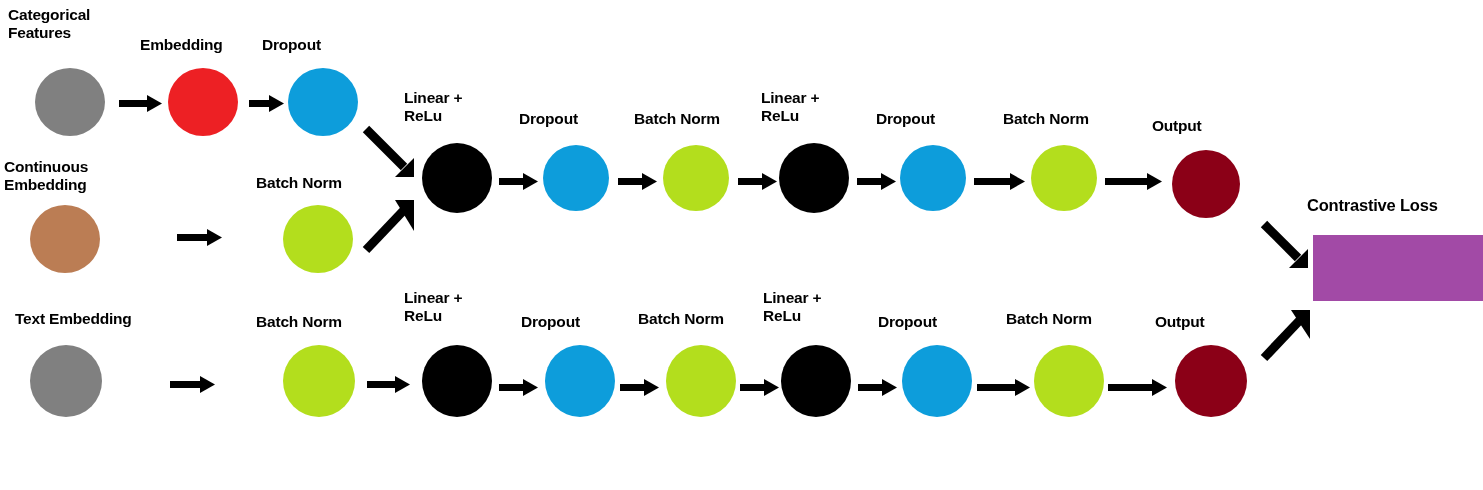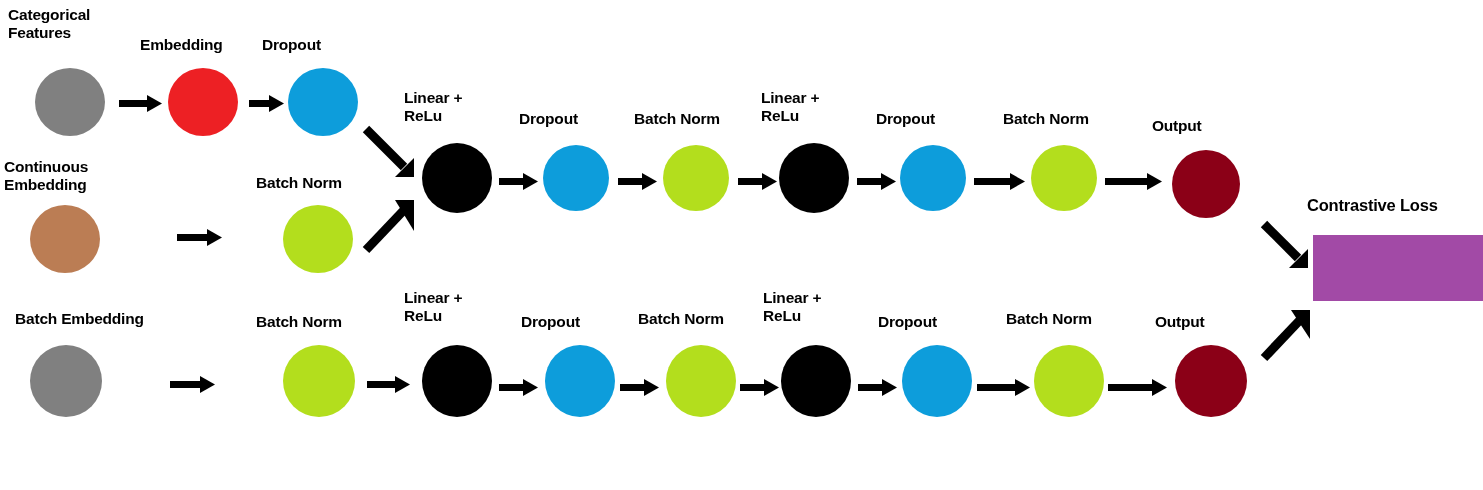--- a/index.html
+++ b/index.html
@@ -203,21 +203,21 @@
       <div class="label" style="left: 256px; top: 174px; width: 126px; font-size: 15.5px;">Batch Norm</div>
       <div class="label" style="left: 404px; top: 89px; width: 110px; font-size: 15.5px;">Linear +
 ReLu</div>
       <div class="label" style="left: 519px; top: 110px; width: 116px; font-size: 15.5px;">Dropout</div>
       <div class="label" style="left: 634px; top: 110px; width: 126px; font-size: 15.5px;">Batch Norm</div>
       <div class="label" style="left: 761px; top: 89px; width: 110px; font-size: 15.5px;">Linear +
 ReLu</div>
       <div class="label" style="left: 876px; top: 110px; width: 116px; font-size: 15.5px;">Dropout</div>
       <div class="label" style="left: 1003px; top: 110px; width: 126px; font-size: 15.5px;">Batch Norm</div>
       <div class="label" style="left: 1152px; top: 117px; width: 110px; font-size: 15.5px;">Output</div>
-      <div class="label" style="left: 15px; top: 310px; width: 160px; font-size: 15.5px;">Batch Embedding</div>
+      <div class="label" style="left: 15px; top: 310px; width: 160px; font-size: 15.5px;">Text Embedding</div>
       <div class="label" style="left: 256px; top: 313px; width: 126px; font-size: 15.5px;">Batch Norm</div>
       <div class="label" style="left: 404px; top: 289px; width: 110px; font-size: 15.5px;">Linear +
 ReLu</div>
       <div class="label" style="left: 521px; top: 313px; width: 116px; font-size: 15.5px;">Dropout</div>
       <div class="label" style="left: 638px; top: 310px; width: 126px; font-size: 15.5px;">Batch Norm</div>
       <div class="label" style="left: 763px; top: 289px; width: 110px; font-size: 15.5px;">Linear +
 ReLu</div>
       <div class="label" style="left: 878px; top: 313px; width: 116px; font-size: 15.5px;">Dropout</div>
       <div class="label" style="left: 1006px; top: 310px; width: 126px; font-size: 15.5px;">Batch Norm</div>
       <div class="label" style="left: 1155px; top: 313px; width: 110px; font-size: 15.5px;">Output</div>

